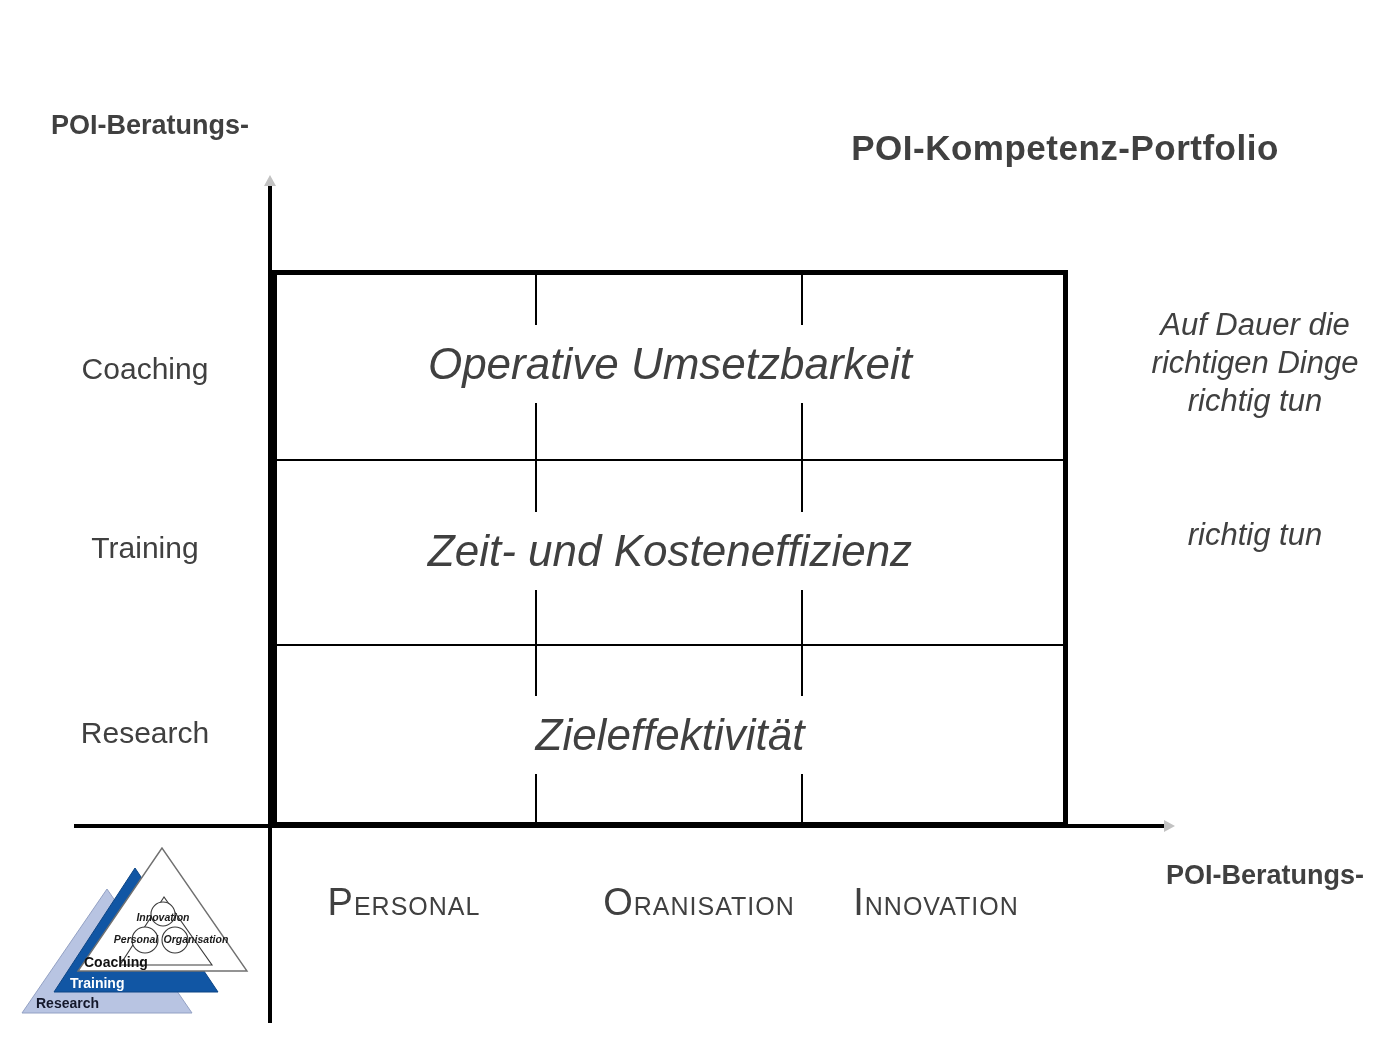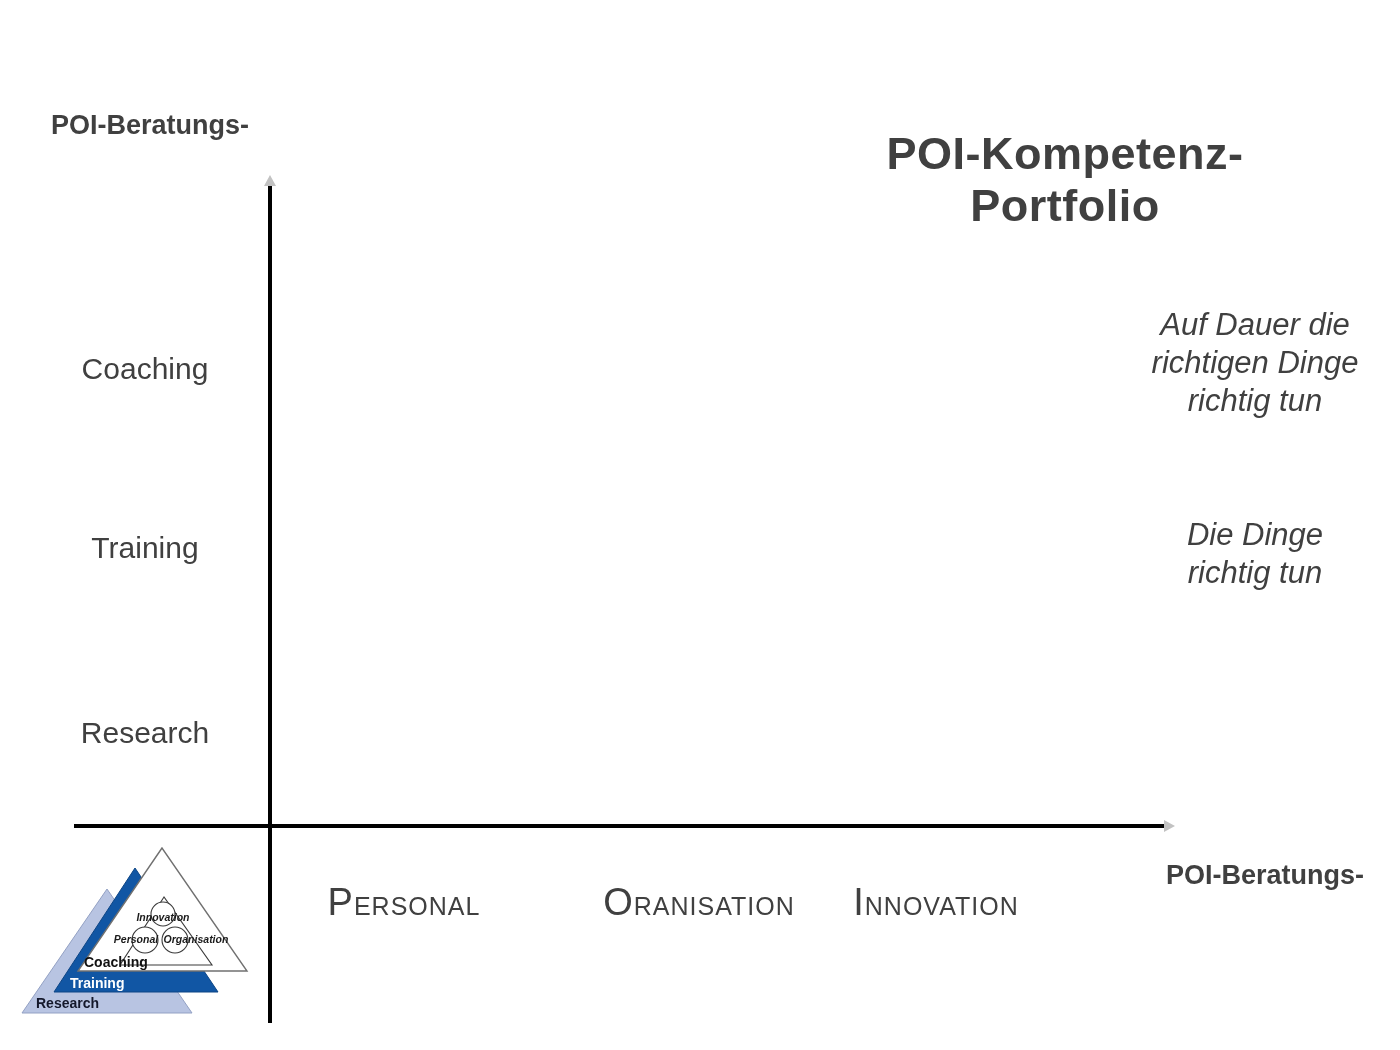--- a/index.html
+++ b/index.html
@@ -7,21 +7,21 @@
     position:relative;width:1400px;height:1050px;background:#fff;overflow:hidden;
     font-family:"Liberation Sans",sans-serif;color:#404040;margin-top:27px;
   }
   
   .tl-title{
     position:absolute;left:30px;top:82px;width:240px;text-align:center;
     font-size:27px;font-weight:bold;line-height:32px;
   }
   .main-title{
     position:absolute;left:820px;top:101px;width:490px;text-align:center;
-    font-size:45px;font-weight:bold;letter-spacing:.5px;
+    font-size:35px;font-weight:bold;letter-spacing:.5px;
   }
   .br-title{
     position:absolute;left:1118px;top:831px;width:246px;text-align:right;
     font-size:27px;font-weight:bold;line-height:35px;
   }
   
   .v-axis{position:absolute;left:268px;top:159px;width:4px;height:837px;background:#000;}
   .h-axis{position:absolute;left:74px;top:797px;width:1092px;height:4px;background:#000;}
   .arrow-up{position:absolute;left:264px;top:148px;width:0;height:0;
     border-left:6px solid transparent;border-right:6px solid transparent;border-bottom:11px solid #c2c2c2;}
@@ -83,32 +83,46 @@
     <div>POI-Beratungs-</div>
   </div>
 
   <div class="main-title">POI-Kompetenz-Portfolio</div>
 
   <div class="arrow-up"></div>
   <div class="v-axis"></div>
   <div class="h-axis"></div>
   <div class="arrow-right"></div>
 
+  <div class="grid-box">
+    <div class="v-line c1"></div>
+    <div class="v-line c2"></div>
+    <div class="h-sep r1"></div>
+    <div class="h-sep r2"></div>
+    <div class="band b1">
+      <span>Operative Umsetzbarkeit</span>
+    </div>
+    <div class="band b2">
+      <span>Zeit- und Kosteneffizienz</span>
+    </div>
+    <div class="band b3">
+      <span>Zieleffektivität</span>
+    </div>
+  </div>
 
   <div class="form-label f1">Coaching</div>
   <div class="form-label f2">Training</div>
   <div class="form-label f3">Research</div>
 
   <div class="principle p1">
     <span>Auf Dauer die</span>
     <span>richtigen Dinge</span>
     <span>richtig tun</span>
   </div>
   <div class="principle p2">
-    <span>Die Dinge</span>
     <span>richtig tun</span>
   </div>
 
   <div class="col-label cl1">
     <span class="init">P</span><span class="rest">ERSONAL</span>
   </div>
   <div class="col-label cl2">
     <span class="init">O</span><span class="rest">RANISATION</span>
   </div>
   <div class="col-label cl3">

